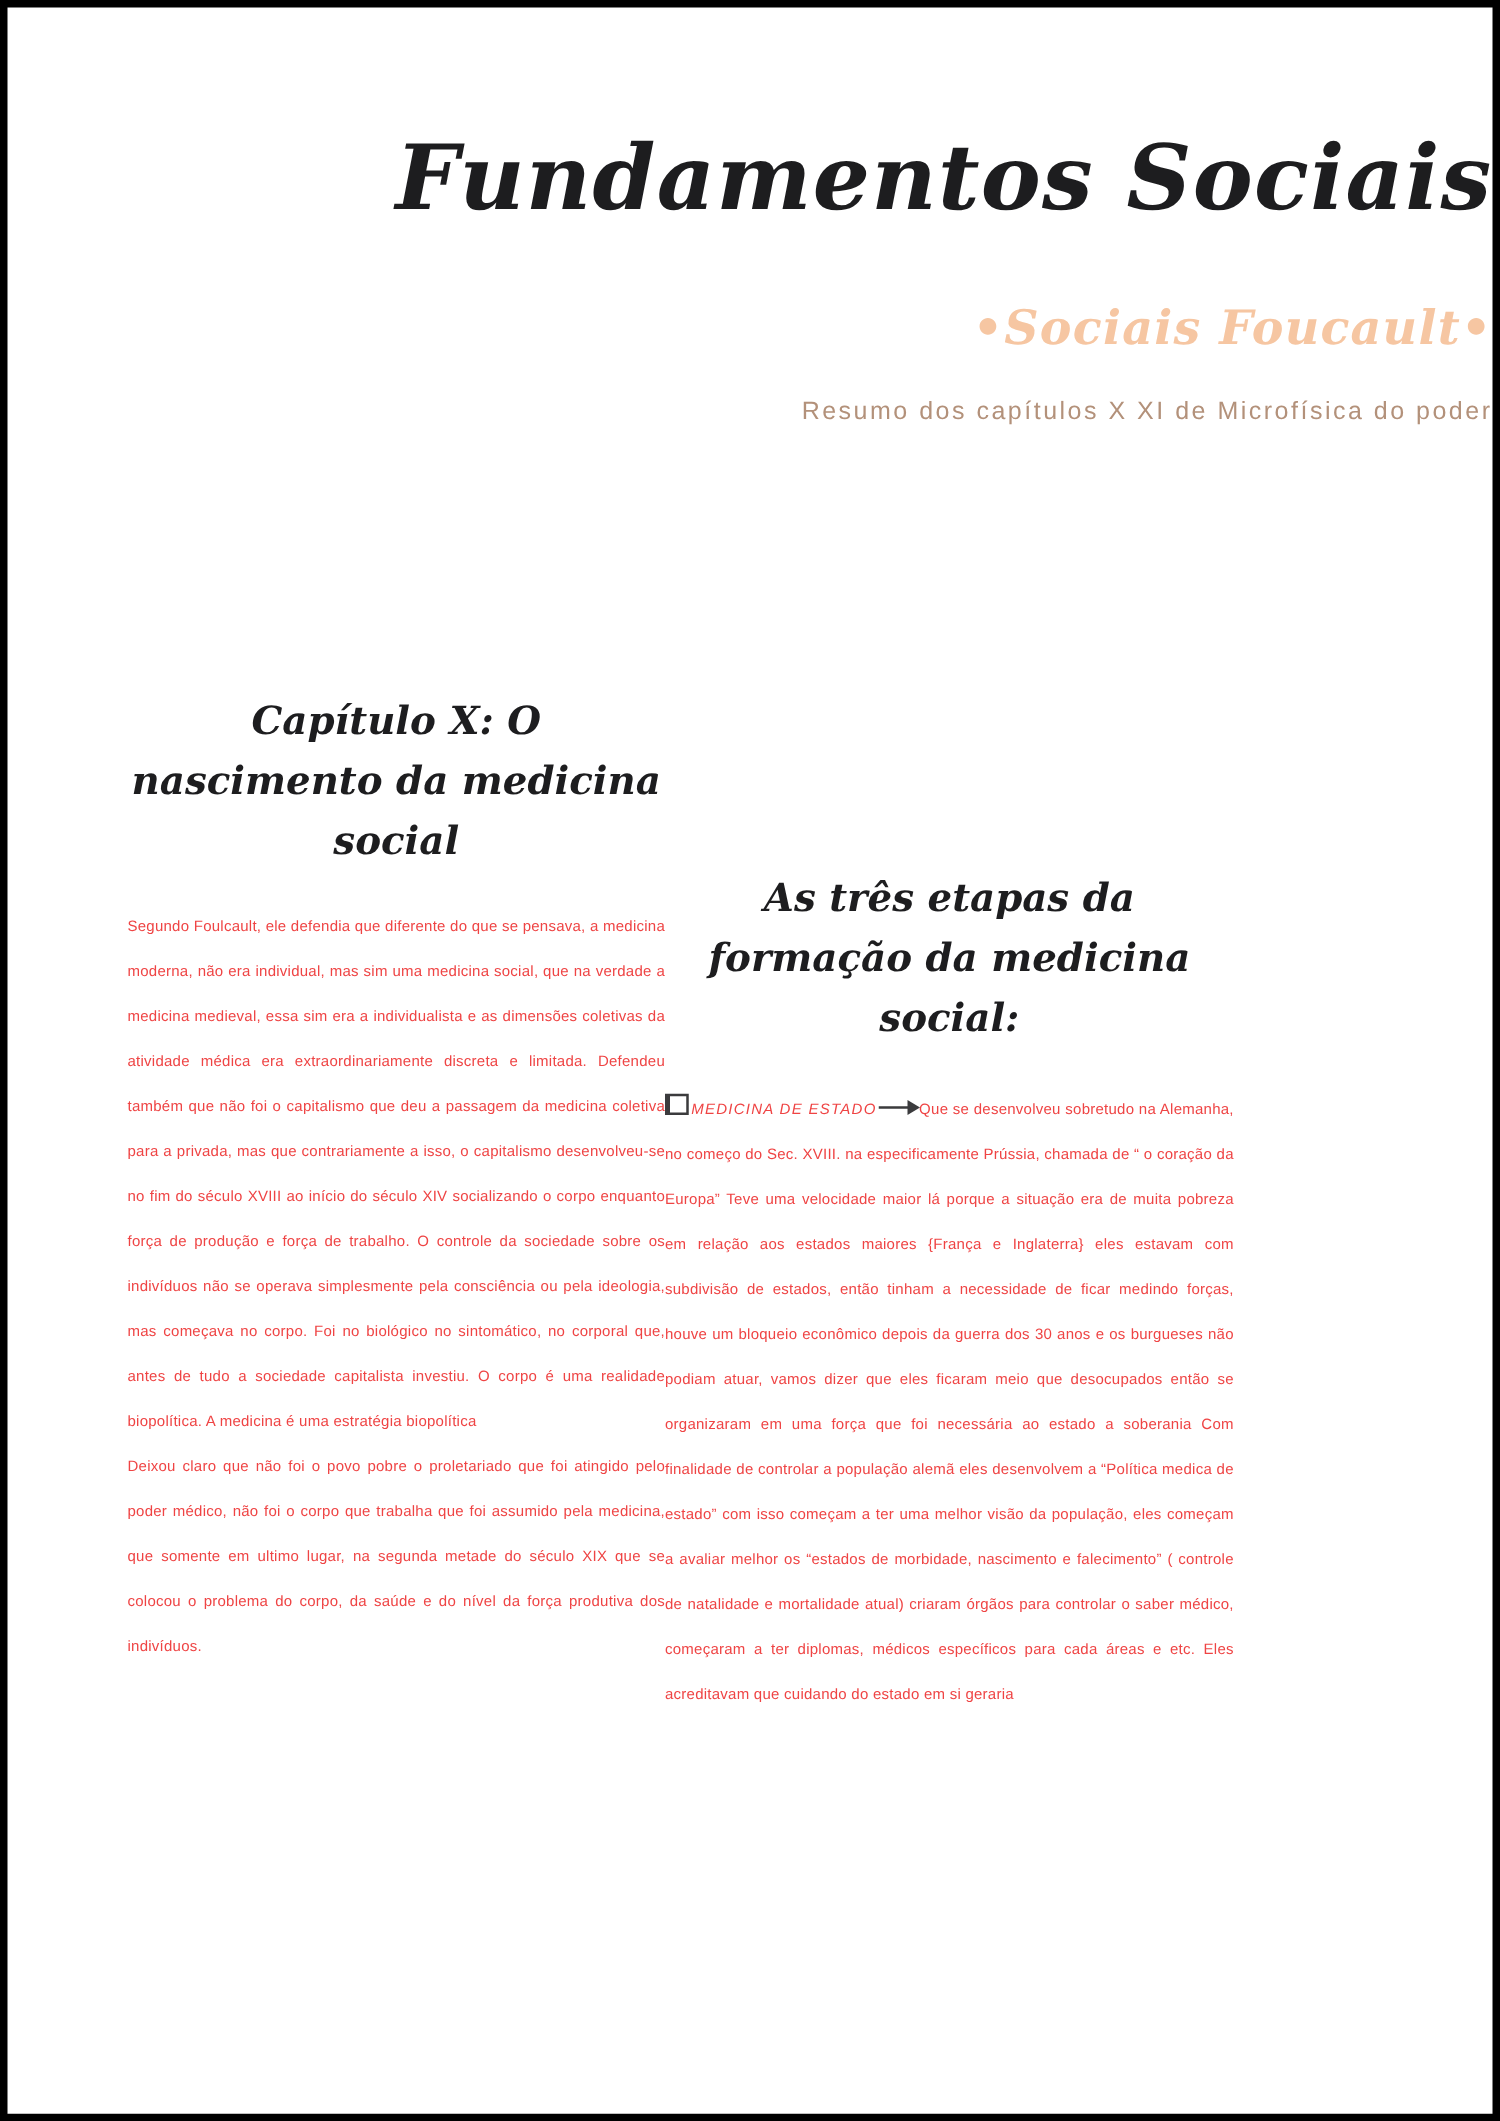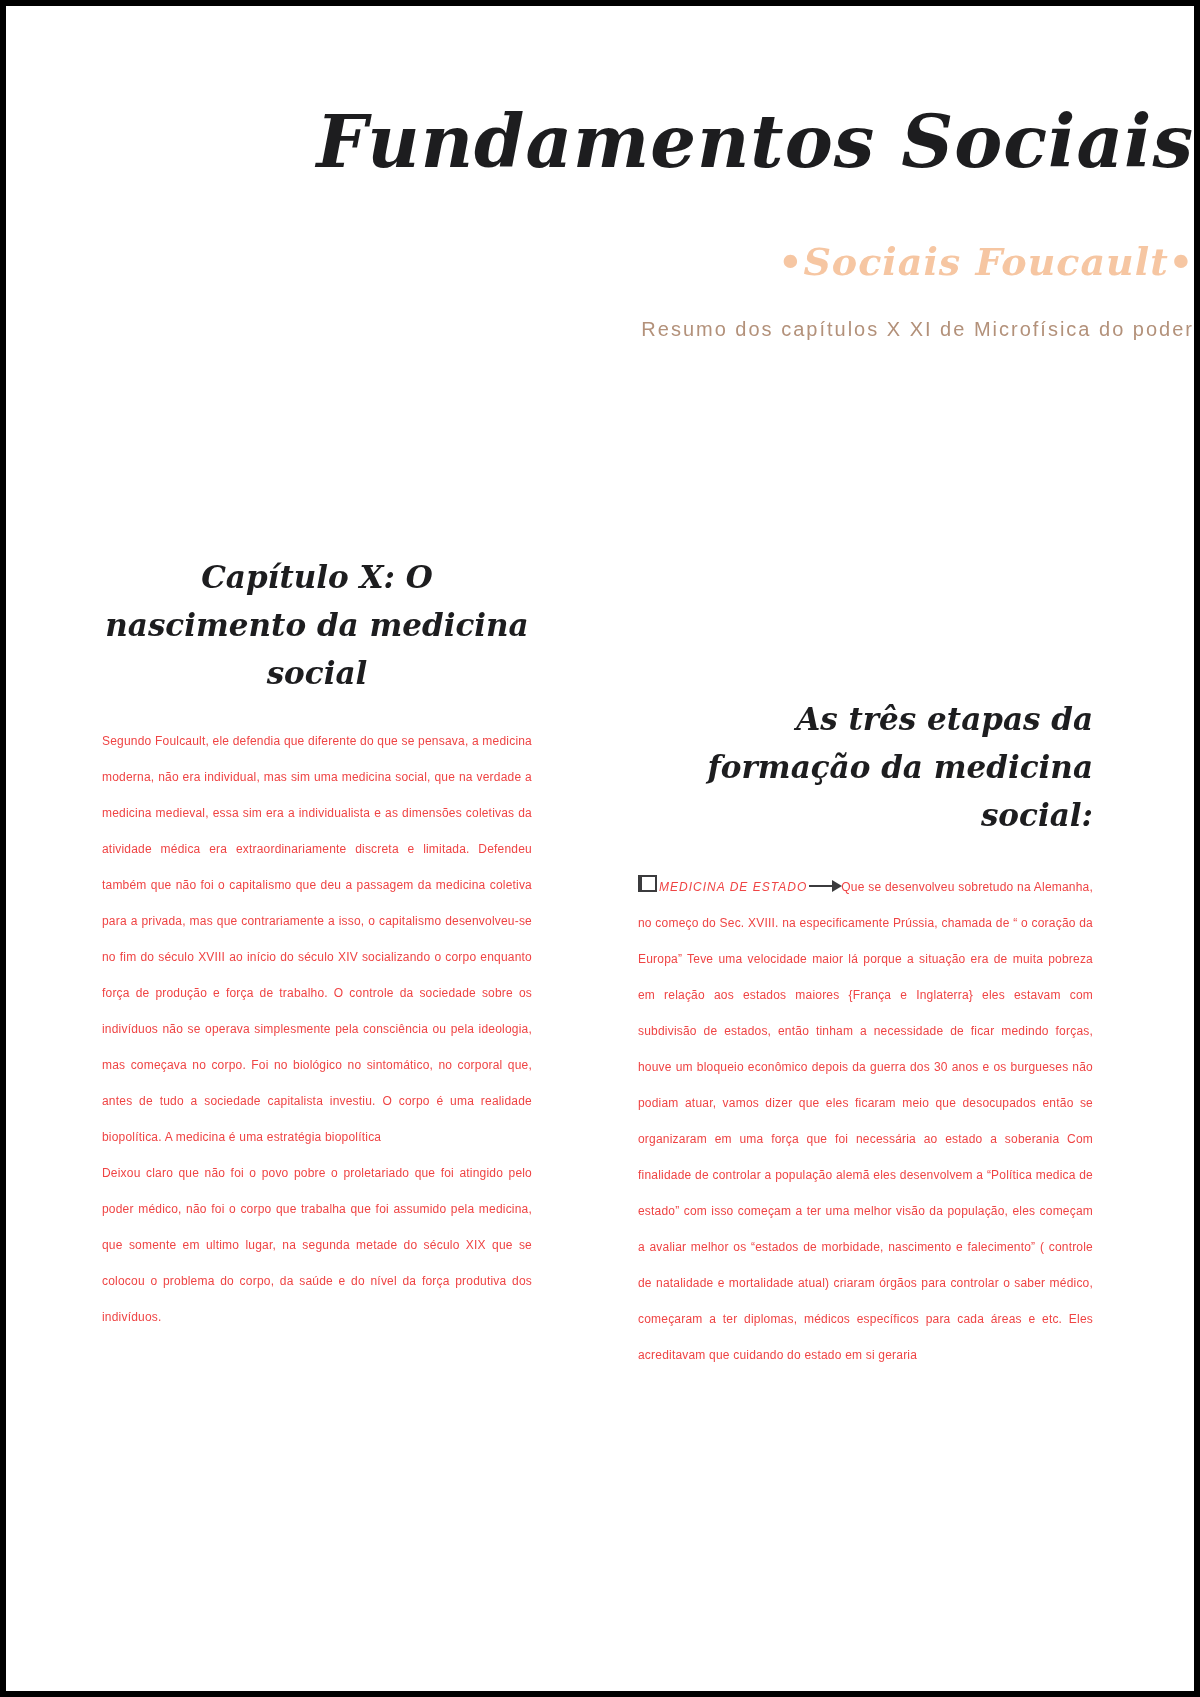--- a/index.html
+++ b/index.html
@@ -45,31 +45,30 @@
     font-size: 20px;
     font-weight: 300;
     letter-spacing: 2px;
     color: #b3917a;
   }
   
   .content {
     display: flex;
     margin-top: 212px;
     padding-left: 96px;
-    gap: 106px;
   }
   .col-left  { width: 430px; }
   .col-right { width: 455px; margin-top: 142px; }
   .col-heading {
     font-size: 31px;
     line-height: 1.55;
     margin: 0 0 26px 0;
   }
   .col-left .col-heading { text-align: center; }
-  .col-right .col-heading { text-align: right; margin-bottom: 30px; }
+  .col-right .col-heading { text-align: center; margin-bottom: 30px; }
   .body-text {
     font-size: 12px;
     line-height: 36px;
     font-weight: 300;
     color: #ef4444;
     letter-spacing: 0.2px;
     text-align: justify;
     margin: 0;
   }
   .body-text + .body-text { }

